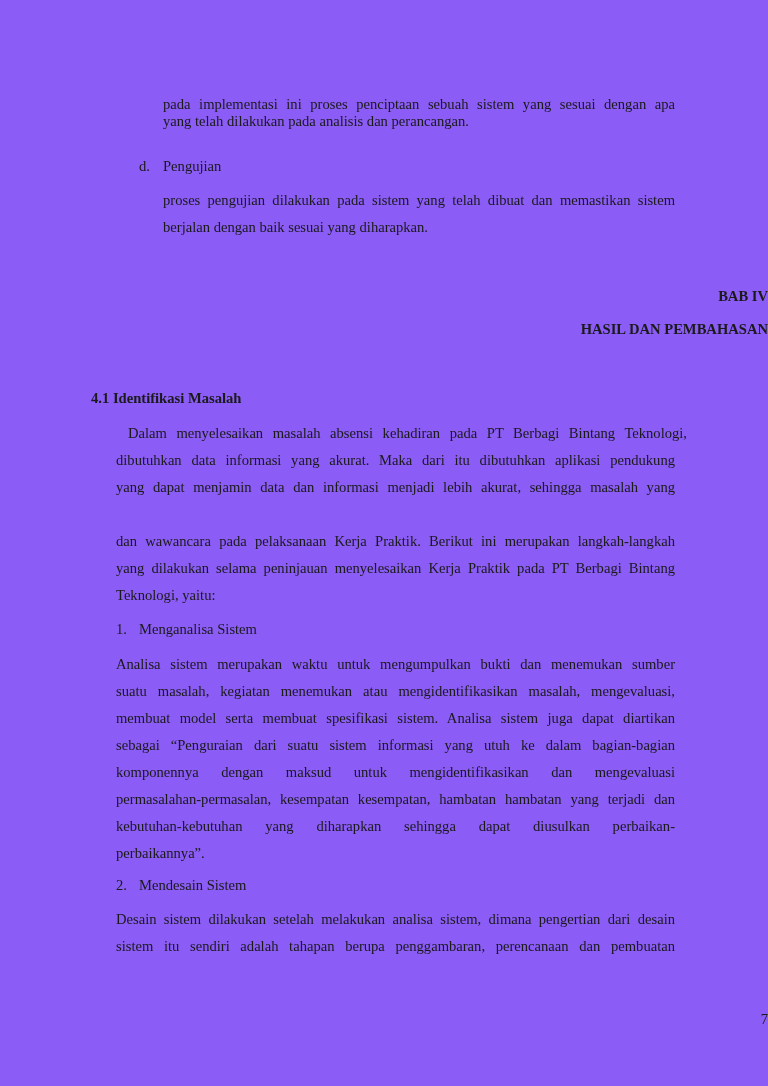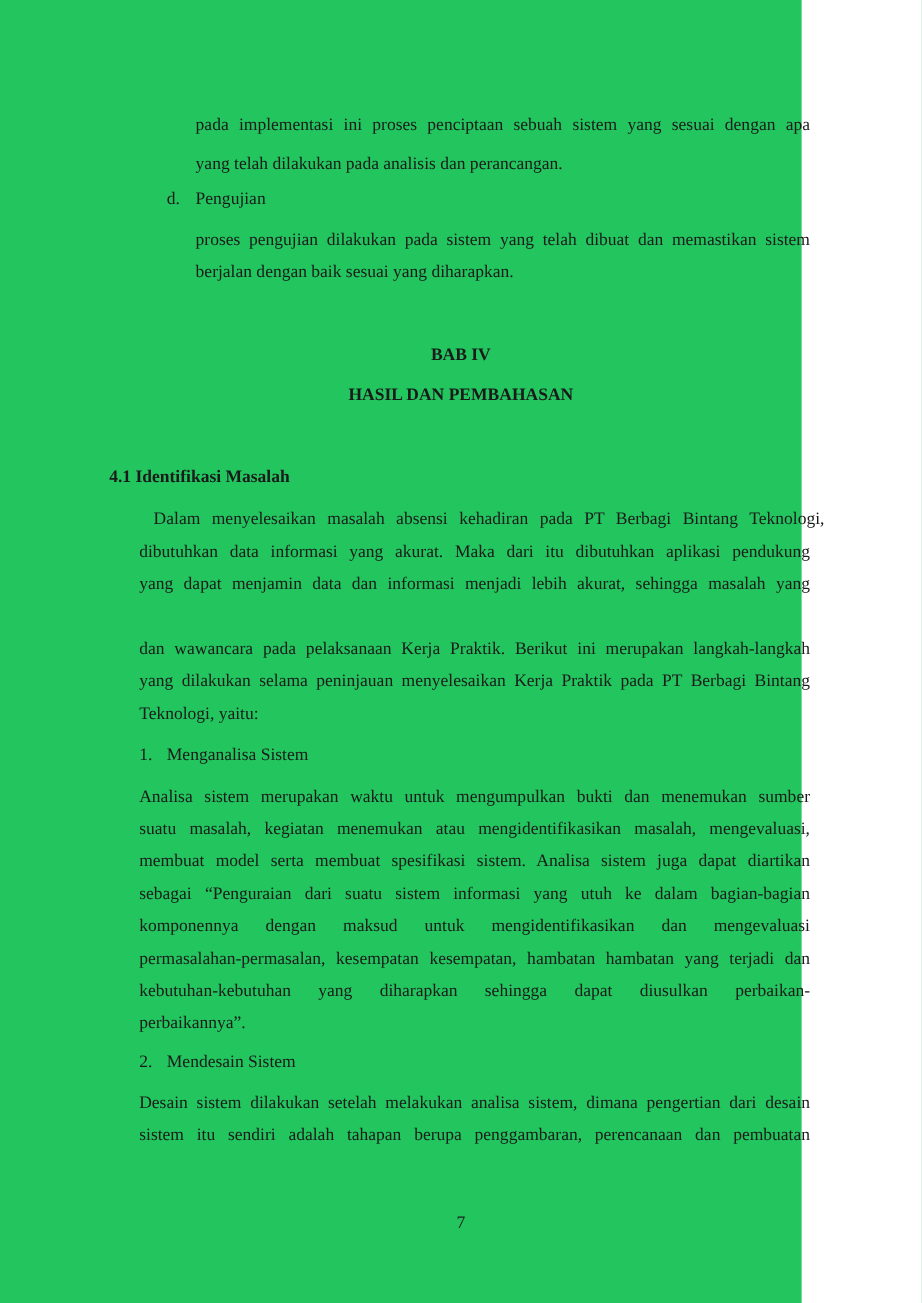--- a/index.html
+++ b/index.html
@@ -1,31 +1,31 @@
 <!DOCTYPE html>
 <html><head>
 <meta charset="utf-8">
 <style>
   html, body { margin: 0; padding: 0; background: #ffffff; }
   body { width: 768px; height: 1086px; position: relative; overflow: hidden;
          font-family: "Liberation Serif", "DejaVu Serif", serif; color: #1a1a1a; }
-  .page { position: absolute; left: 0; top: 0; width: 668px; height: 1086px; background: #22c55e; }
+  .page { position: absolute; left: 0; top: 0; width: 768px; height: 1086px; background: #8b5cf6; }
   .line { position: absolute; font-size: 14.6px; line-height: 18px; white-space: nowrap; }
   .just { text-align: justify; text-align-last: justify; white-space: normal; }
   .bold { font-weight: bold; }
-  .center { left: 0; width: 768px; text-align: center; }
+  .center { left: 0; width: 768px; text-align: right; }
   .pagenum { font-size: 14.6px; }
 </style>
 </head>
 <body>
 
 <div class="page">
 
   <div class="line just" style="left:163px; width:512px; top:95px;">pada implementasi ini proses penciptaan sebuah sistem yang sesuai dengan apa</div>
-  <div class="line" style="left:163px; top:128px;">yang telah dilakukan pada analisis dan perancangan.</div>
+  <div class="line" style="left:163px; top:112px;">yang telah dilakukan pada analisis dan perancangan.</div>
 
   <div class="line" style="left:139px; top:157px;">d.</div>
   <div class="line" style="left:163px; top:157px;">Pengujian</div>
   <div class="line just" style="left:163px; width:512px; top:191px;">proses pengujian dilakukan pada sistem yang telah dibuat dan memastikan sistem</div>
   <div class="line" style="left:163px; top:218px;text-align:center;">berjalan dengan baik sesuai yang diharapkan.</div>
 
   <div class="line bold center" style="top:287px;">BAB IV</div>
   <div class="line bold center" style="top:320px;">HASIL DAN PEMBAHASAN</div>
 
   <div class="line bold" style="left:91px; top:389px;">4.1 Identifikasi Masalah</div>

